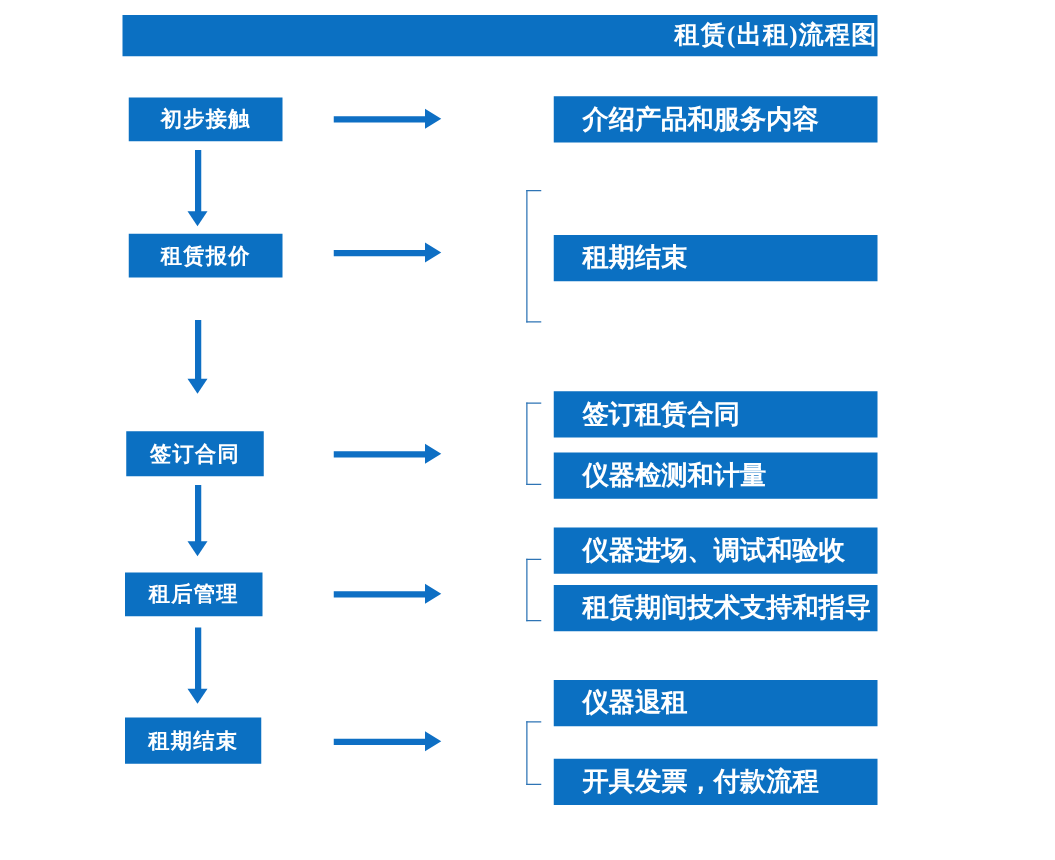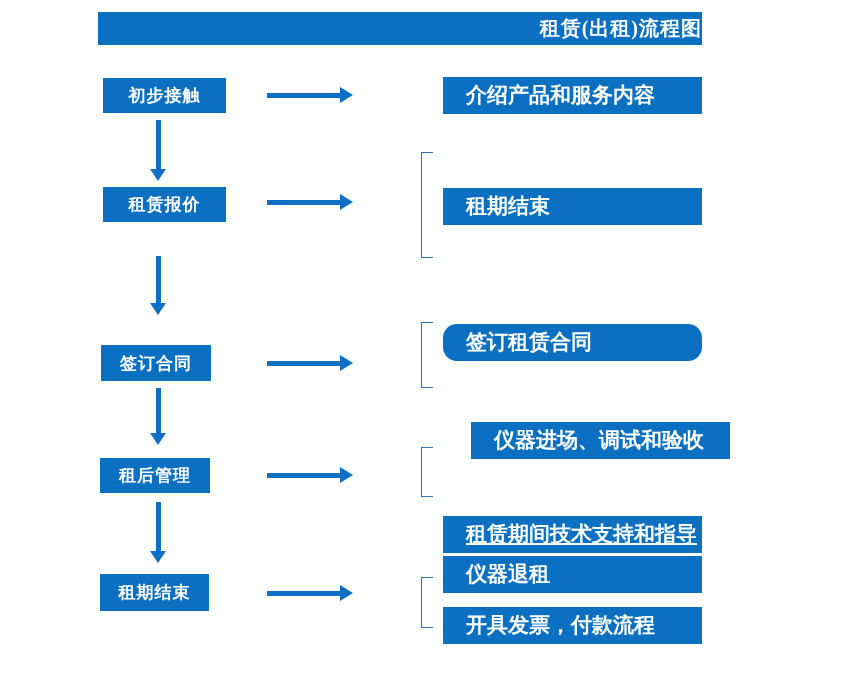--- a/index.html
+++ b/index.html
@@ -103,19 +103,20 @@
       <div class="head"></div>
     </div>
 
   <div class="bracket" style="top:152px; height:106px;"></div>
   <div class="bracket" style="top:322px; height:66px;"></div>
   <div class="bracket" style="top:447px; height:50px;"></div>
   <div class="bracket" style="top:577px; height:51px;"></div>
 
   <div class="output-box" style="top:77px;">介绍产品和服务内容</div>
   <div class="output-box" style="top:188px;">租期结束</div>
-  <div class="output-box" style="top:324px;border-radius:14px;">签订租赁合同</div>
-  <div class="output-box" style="top:422px;margin-left:28px;">仪器进场、调试和验收</div>
-  <div class="output-box" style="top:516px;text-decoration:underline;">租赁期间技术支持和指导</div>
-  <div class="output-box" style="top:556px;">仪器退租</div>
+  <div class="output-box" style="top:313px;">签订租赁合同</div>
+  <div class="output-box" style="top:362px;">仪器检测和计量</div>
+  <div class="output-box" style="top:422px;">仪器进场、调试和验收</div>
+  <div class="output-box" style="top:468px;">租赁期间技术支持和指导</div>
+  <div class="output-box" style="top:544px;">仪器退租</div>
   <div class="output-box" style="top:607px;">开具发票，付款流程</div>
 
 </div>
 
 </body></html>

